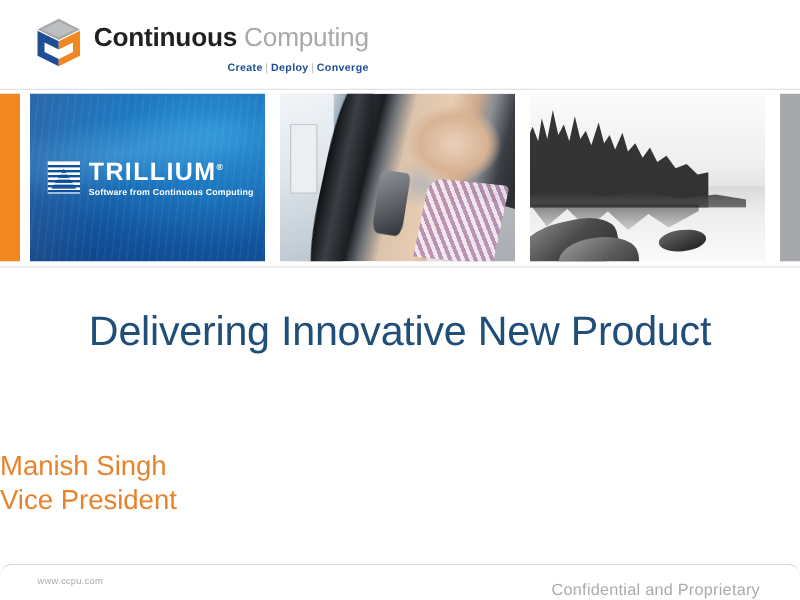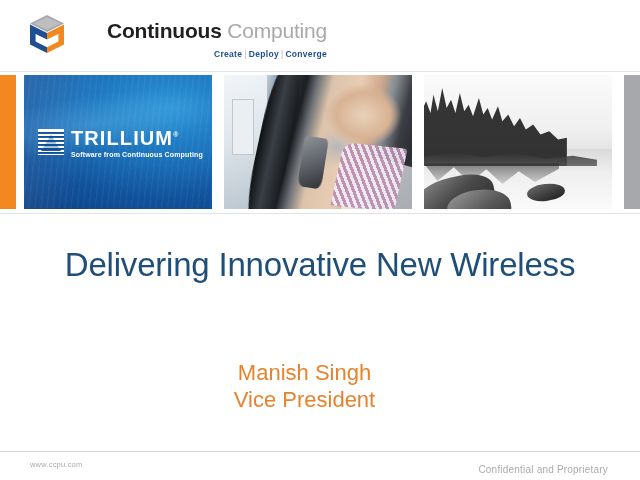--- a/index.html
+++ b/index.html
@@ -30,21 +30,20 @@
     position: absolute;
     left: 0; top: 0;
     width: 640px; height: 68px;
     background: #ffffff;
   }
   .logo-group {
     position: absolute;
     left: 28px; top: 13px;
     display: flex;
     align-items: flex-start;
-    gap: 32px;
   }
   .logo-mark {
     width: 38px; height: 40px;
     position: relative;
     flex: 0 0 auto;
     margin-top: 1px;
   }
   .logo-mark svg { display: block; }
   .logo-text-block {
     margin-left: 9px;
@@ -334,47 +333,48 @@
     line-height: 41px;
     font-weight: normal;
     letter-spacing: -0.2px;
   }
 
   
   .subtitle-block {
     position: absolute;
     left: 0; top: 359px;
     width: 609px;
-    text-align: center;
+    text-align: left;
   }
   .subtitle-line {
     color: #e8822b;
     font-size: 22px;
     line-height: 27px;
     font-weight: normal;
   }
 
   
   .footer {
     position: absolute;
     left: 0; bottom: 0;
     width: 640px; height: 28px;
     border-top: 1px solid #d7d8da;
+    border-radius: 10px;
   }
   .footer-left {
     position: absolute;
     left: 30px; top: 8px;
     font-size: 7.5px;
     color: #a9abae;
     letter-spacing: .2px;
   }
   .footer-right {
     position: absolute;
     right: 32px; top: 12px;
-    font-size: 10px;
+    font-size: 13px;
     color: #a9abae;
     letter-spacing: .2px;
   }
 </style>
 </head>
 <body>
 
 <div class="slide">
 
   <div class="header">
@@ -459,21 +459,21 @@
         <div class="lk-rock-b"></div>
         <div class="lk-rock-c"></div>
       </div>
 
       <div class="panel panel-gray"></div>
 
     </div>
   </div>
 
   <div class="title-block">
-    <div class="title-line">Delivering Innovative New Wireless</div>
+    <div class="title-line">Delivering Innovative New Product</div>
   </div>
 
   <div class="subtitle-block">
     <div class="subtitle-line">Manish Singh</div>
     <div class="subtitle-line">Vice President</div>
   </div>
 
   <div class="footer">
     <div class="footer-left">www.ccpu.com</div>
     <div class="footer-right">Confidential and Proprietary</div>

